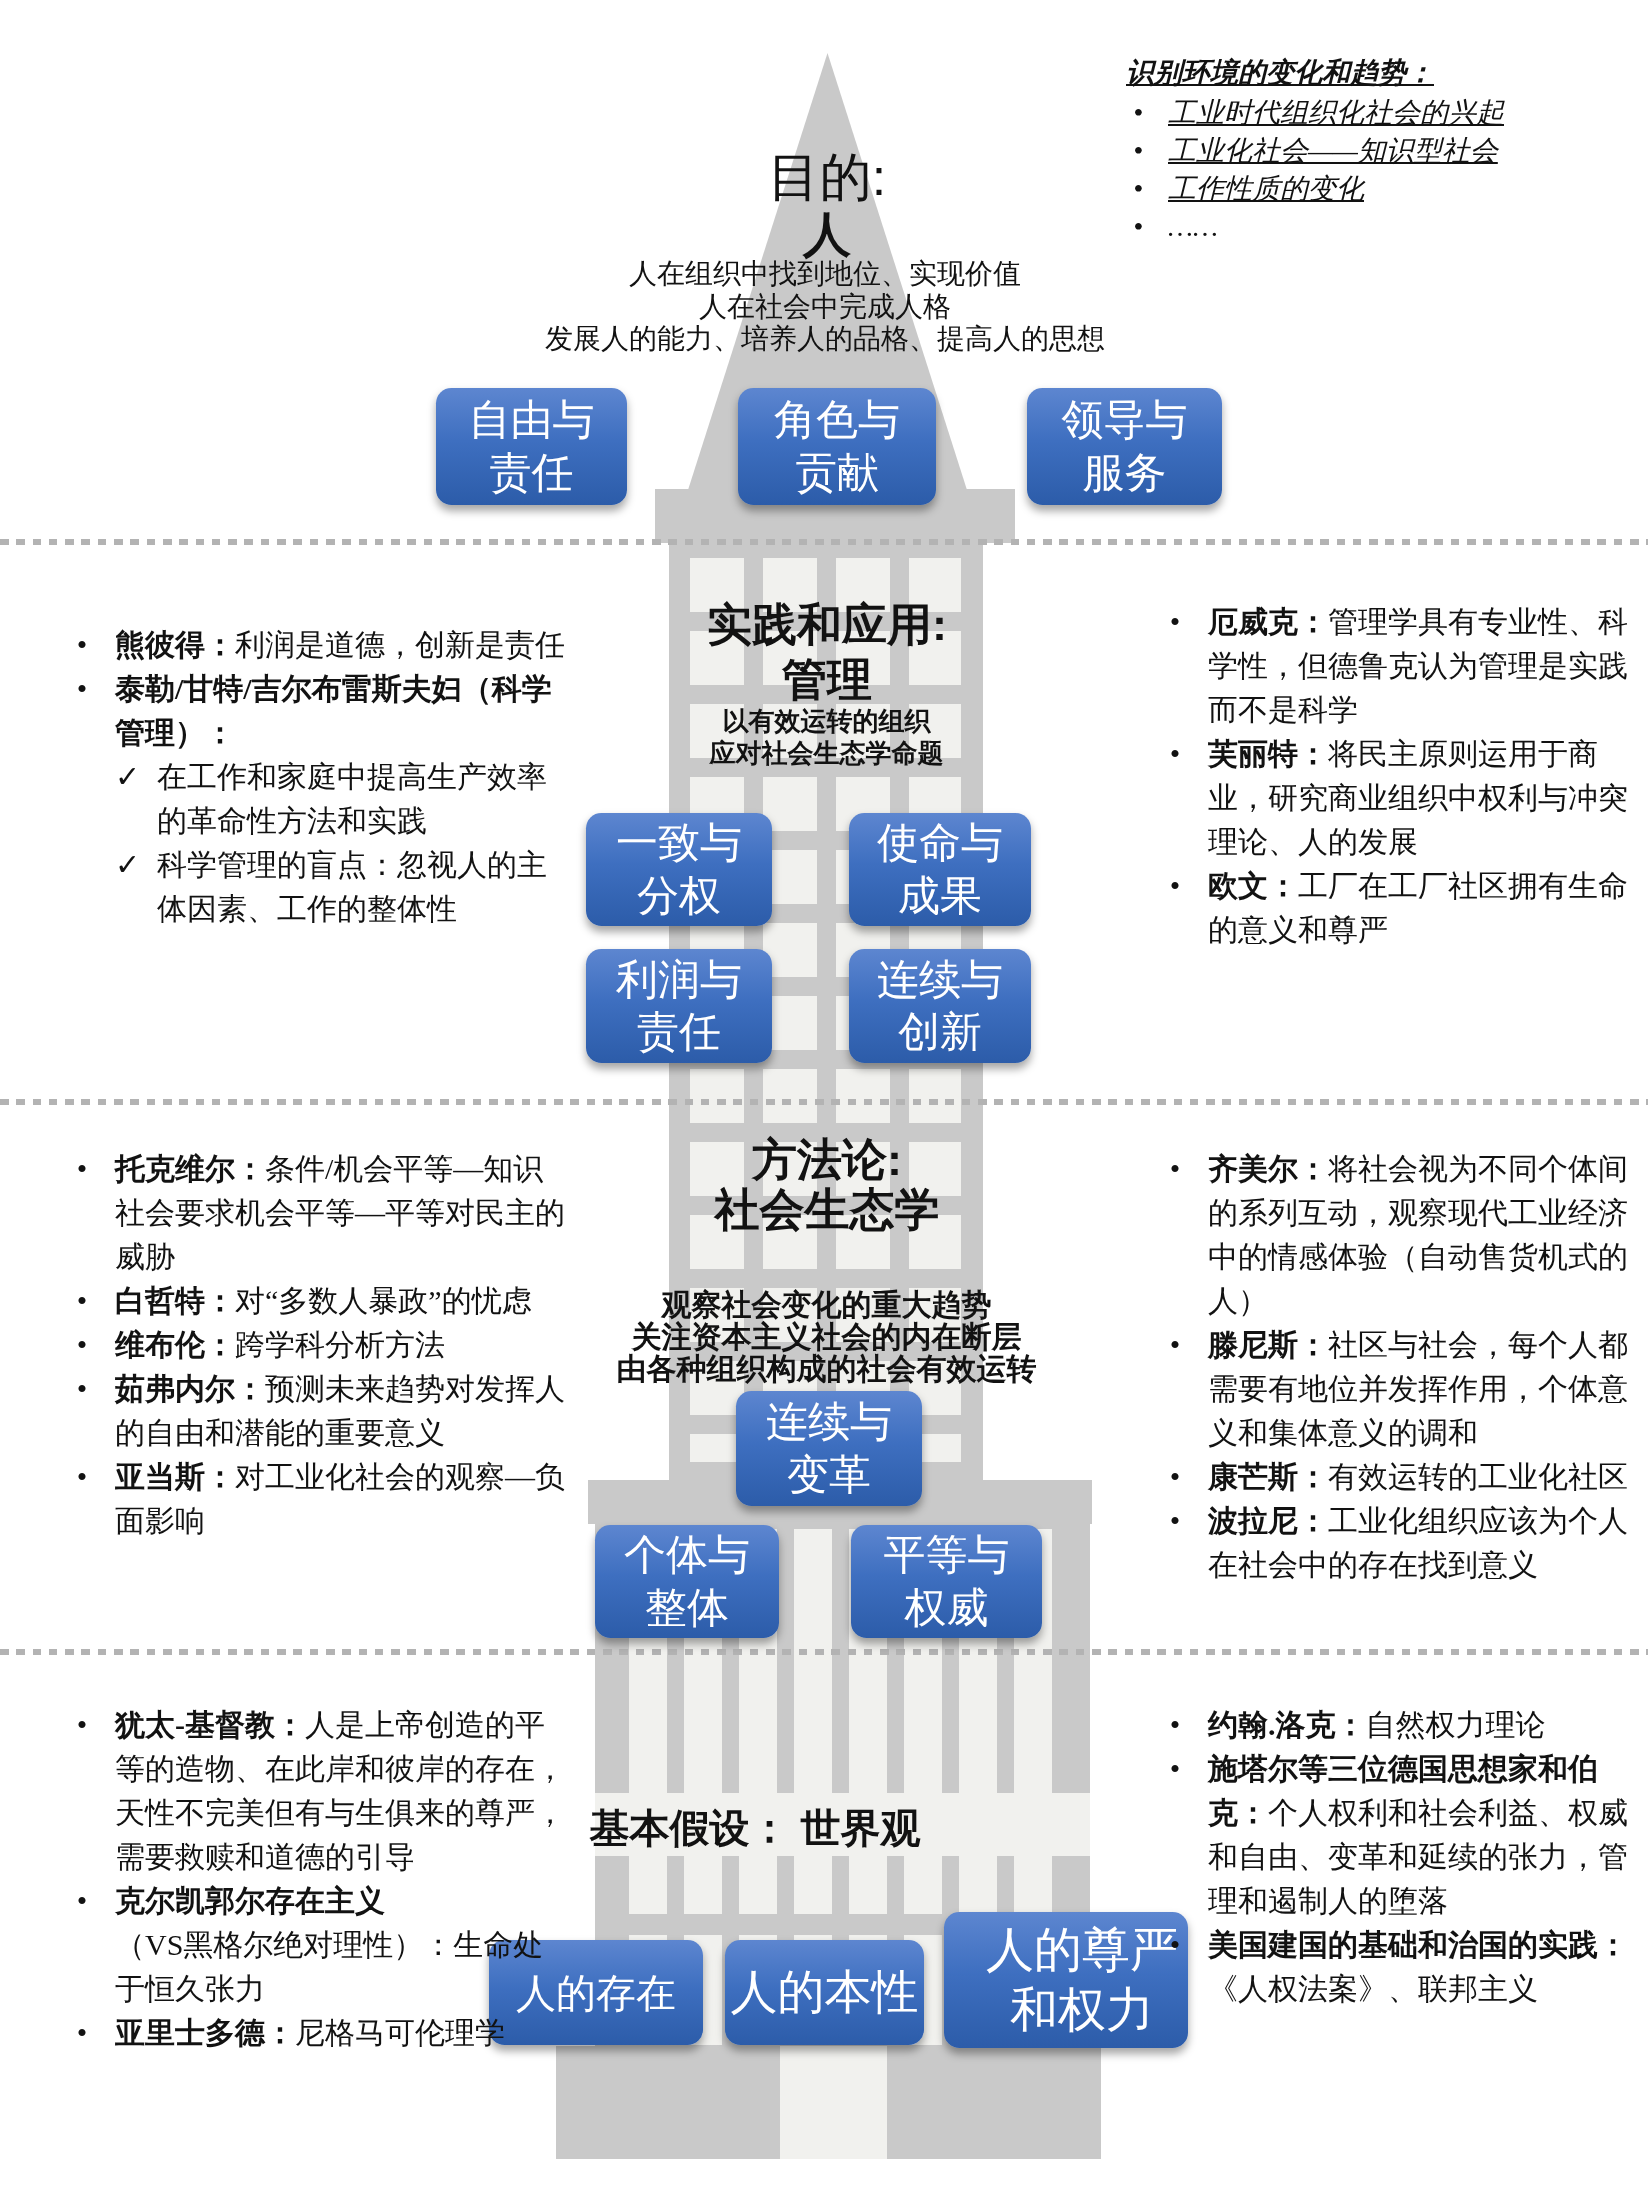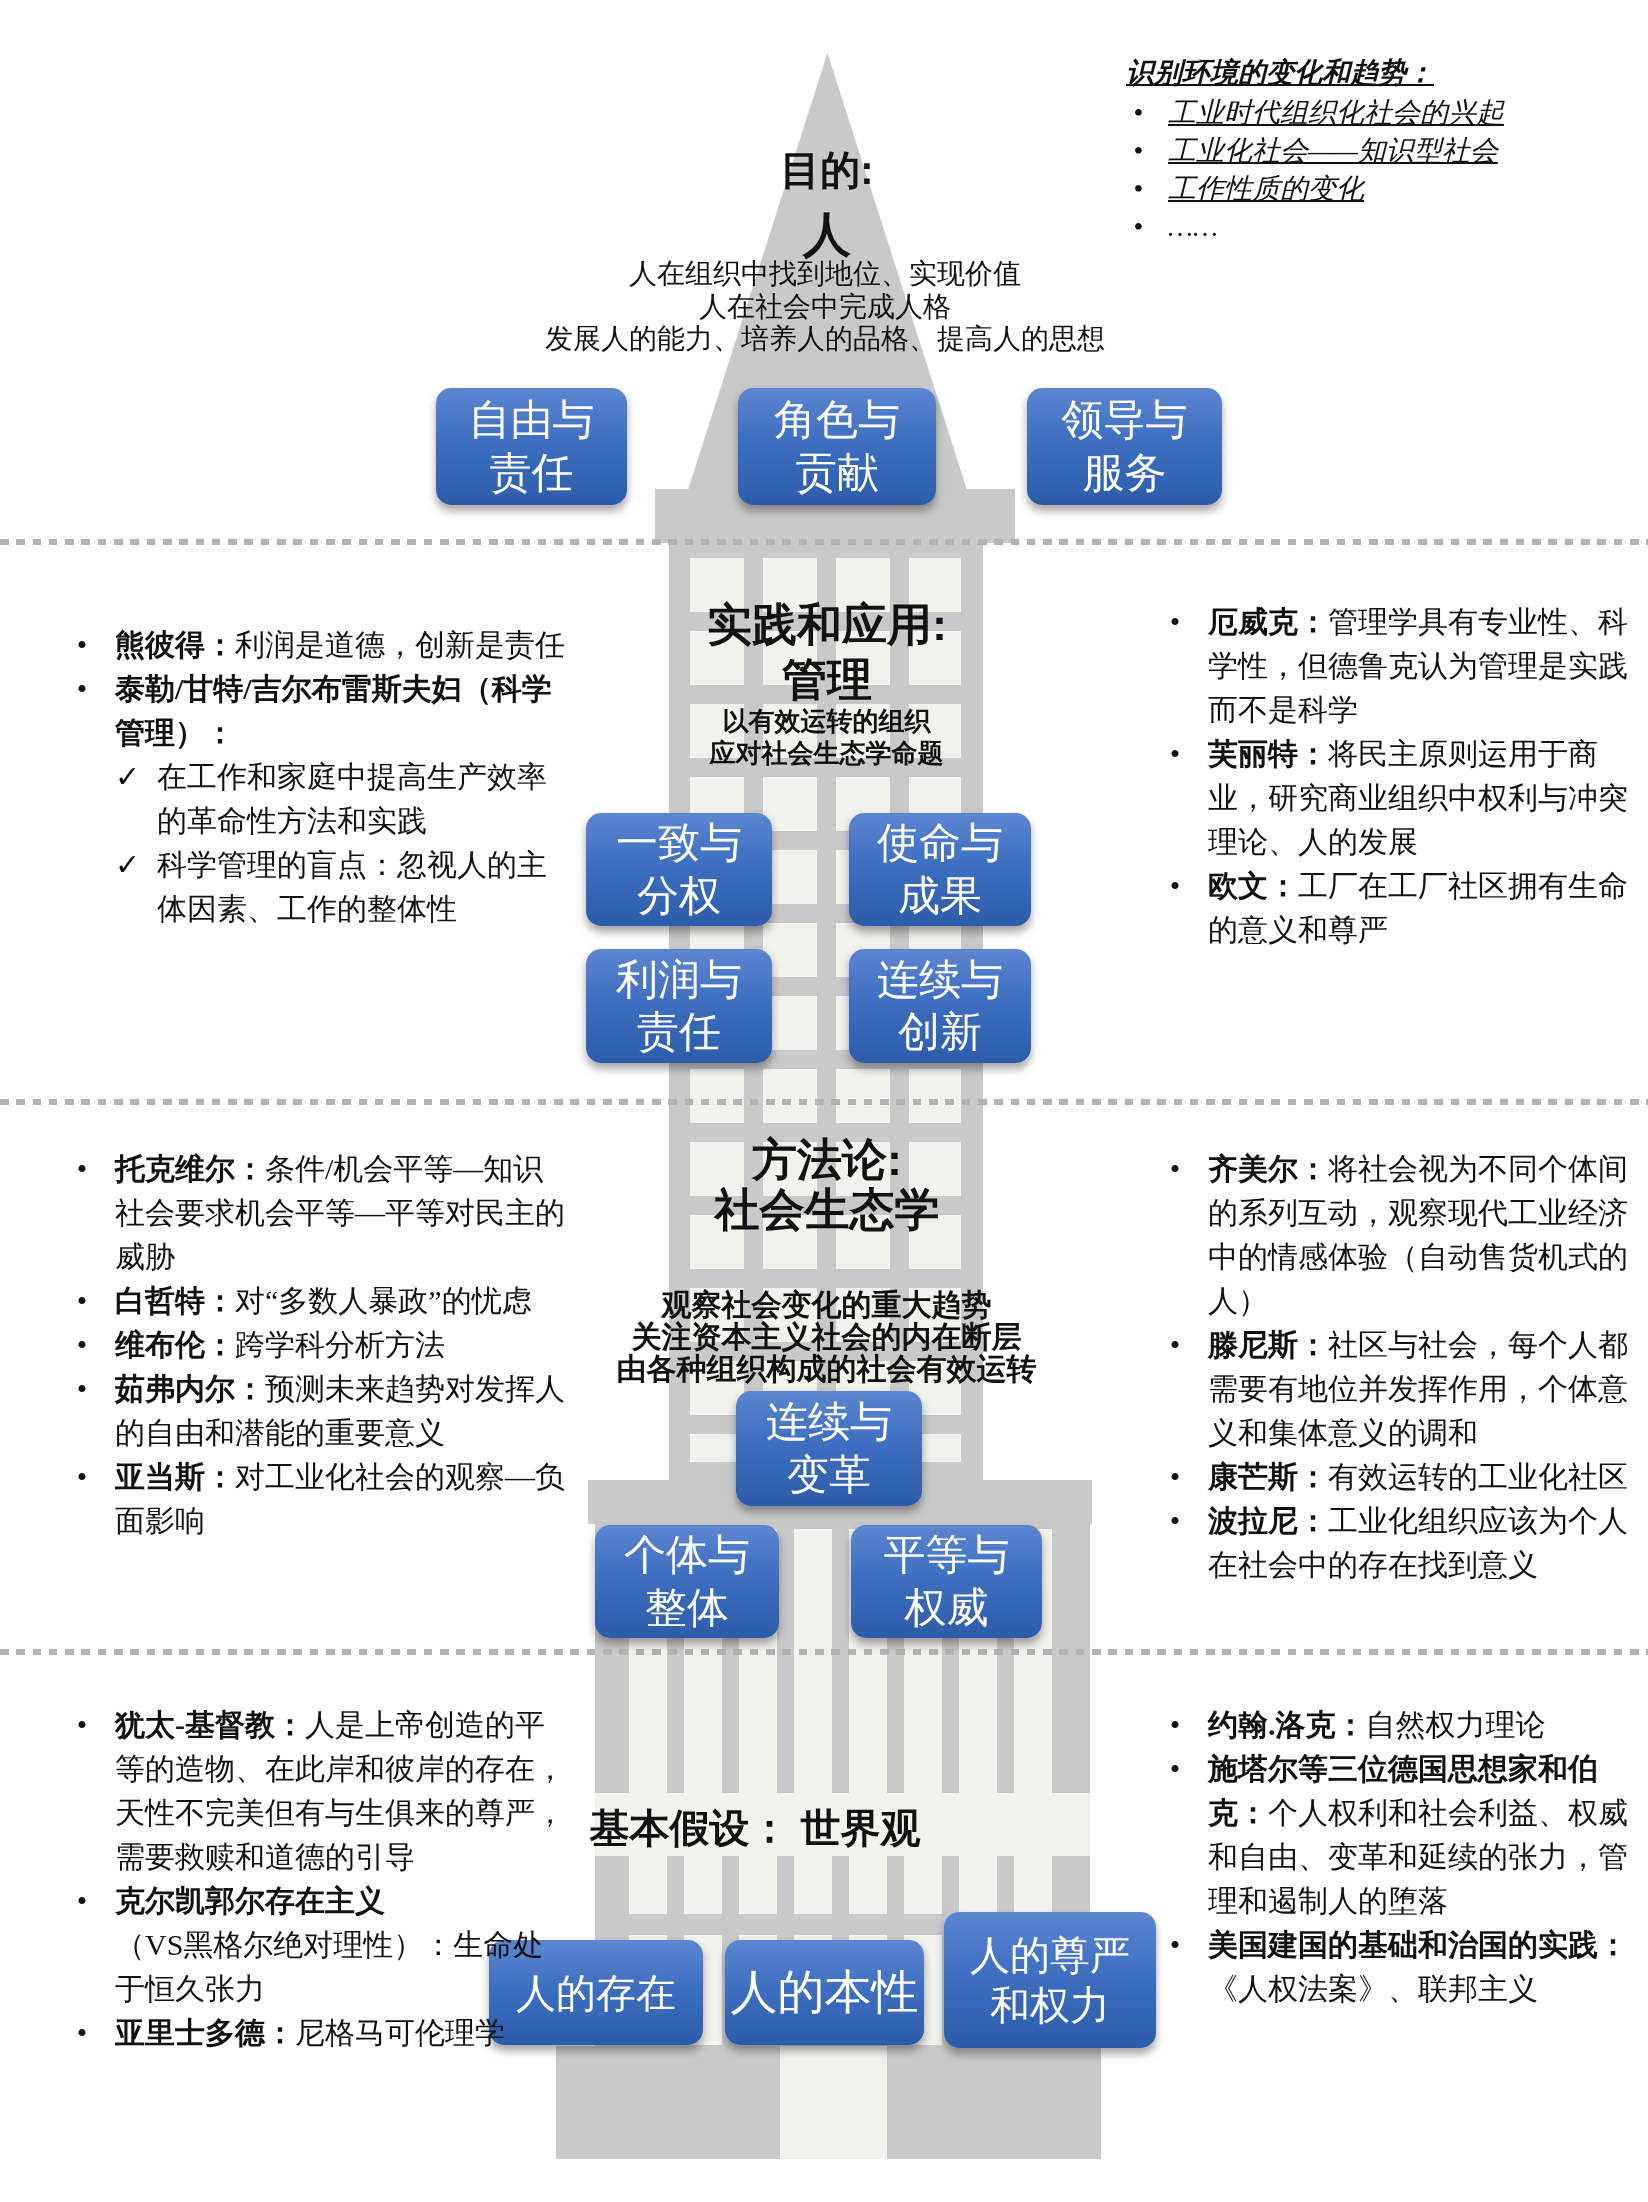--- a/index.html
+++ b/index.html
@@ -39,25 +39,25 @@
   .tg-p2{left:1027px;top:388px;width:195px;height:117px;}
   .tg-m0{left:586px;top:813px;width:186px;height:113px;}
   .tg-m1{left:849px;top:813px;width:182px;height:113px;}
   .tg-m2{left:586px;top:949px;width:186px;height:114px;}
   .tg-m3{left:849px;top:949px;width:182px;height:114px;}
   .tg-t0{left:736px;top:1391px;width:186px;height:115px;}
   .tg-t1{left:595px;top:1525px;width:184px;height:113px;}
   .tg-t2{left:851px;top:1525px;width:191px;height:113px;}
   .tg-w0{left:489px;top:1940px;width:214px;height:105px;font-size:40px;}
   .tg-w1{left:725px;top:1940px;width:199px;height:105px;font-size:47px;}
-  .tg-w2{left:944px;top:1912px;width:212px;height:136px;font-size:40px;}
+  .tg-w2{left:944px;top:1912px;width:212px;height:136px;font-size:48px;padding-left:32px;}
 
   
   .ctr{text-align:center;}
-  .purpose-title{left:612px;top:143px;width:430px;font-size:40px;font-weight:bold;}
+  .purpose-title{left:612px;top:143px;width:430px;font-size:52px;font-weight:normal;}
   .purpose-subject{left:612px;top:203px;width:430px;font-size:48px;font-weight:bold;}
   .purpose-lines{left:413px;top:258px;width:824px;font-size:28px;line-height:32.5px;}
   .sec-title{left:612px;width:430px;font-size:45px;font-weight:bold;}
   .mg-title{top:595px;} .mg-subject{top:650px;}
   .mg-lines{left:556px;top:705px;width:541px;font-size:26px;line-height:32px;font-weight:600;}
   .mt-title{top:1130px;} .mt-subject{top:1180px;}
   .mt-lines{left:556px;top:1289px;width:541px;font-size:30px;line-height:32px;font-weight:600;}
   .wv-title{left:585px;top:1801px;width:340px;font-size:40px;font-weight:bold;}
 
   

